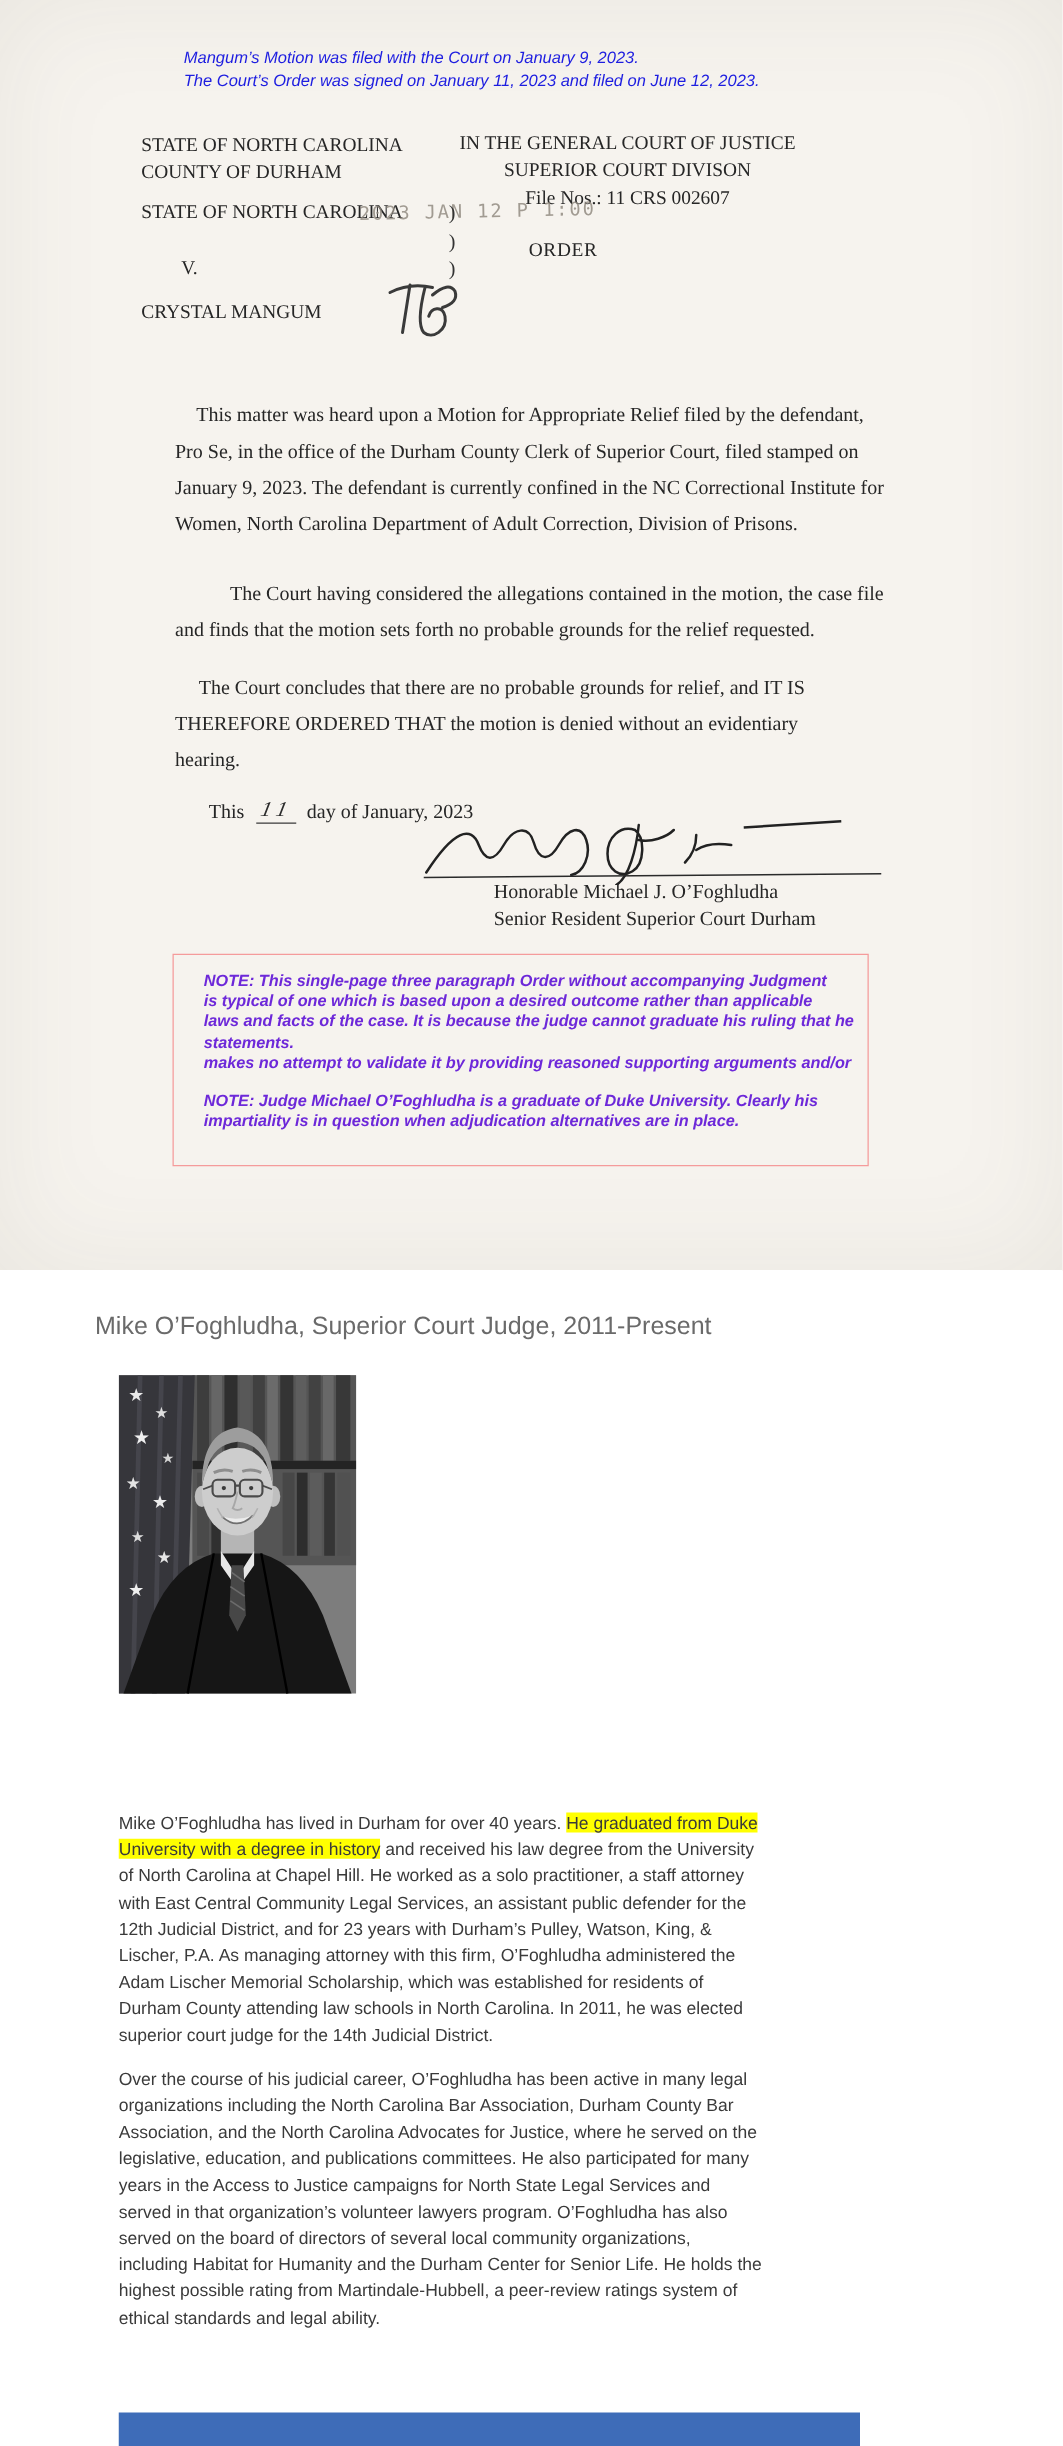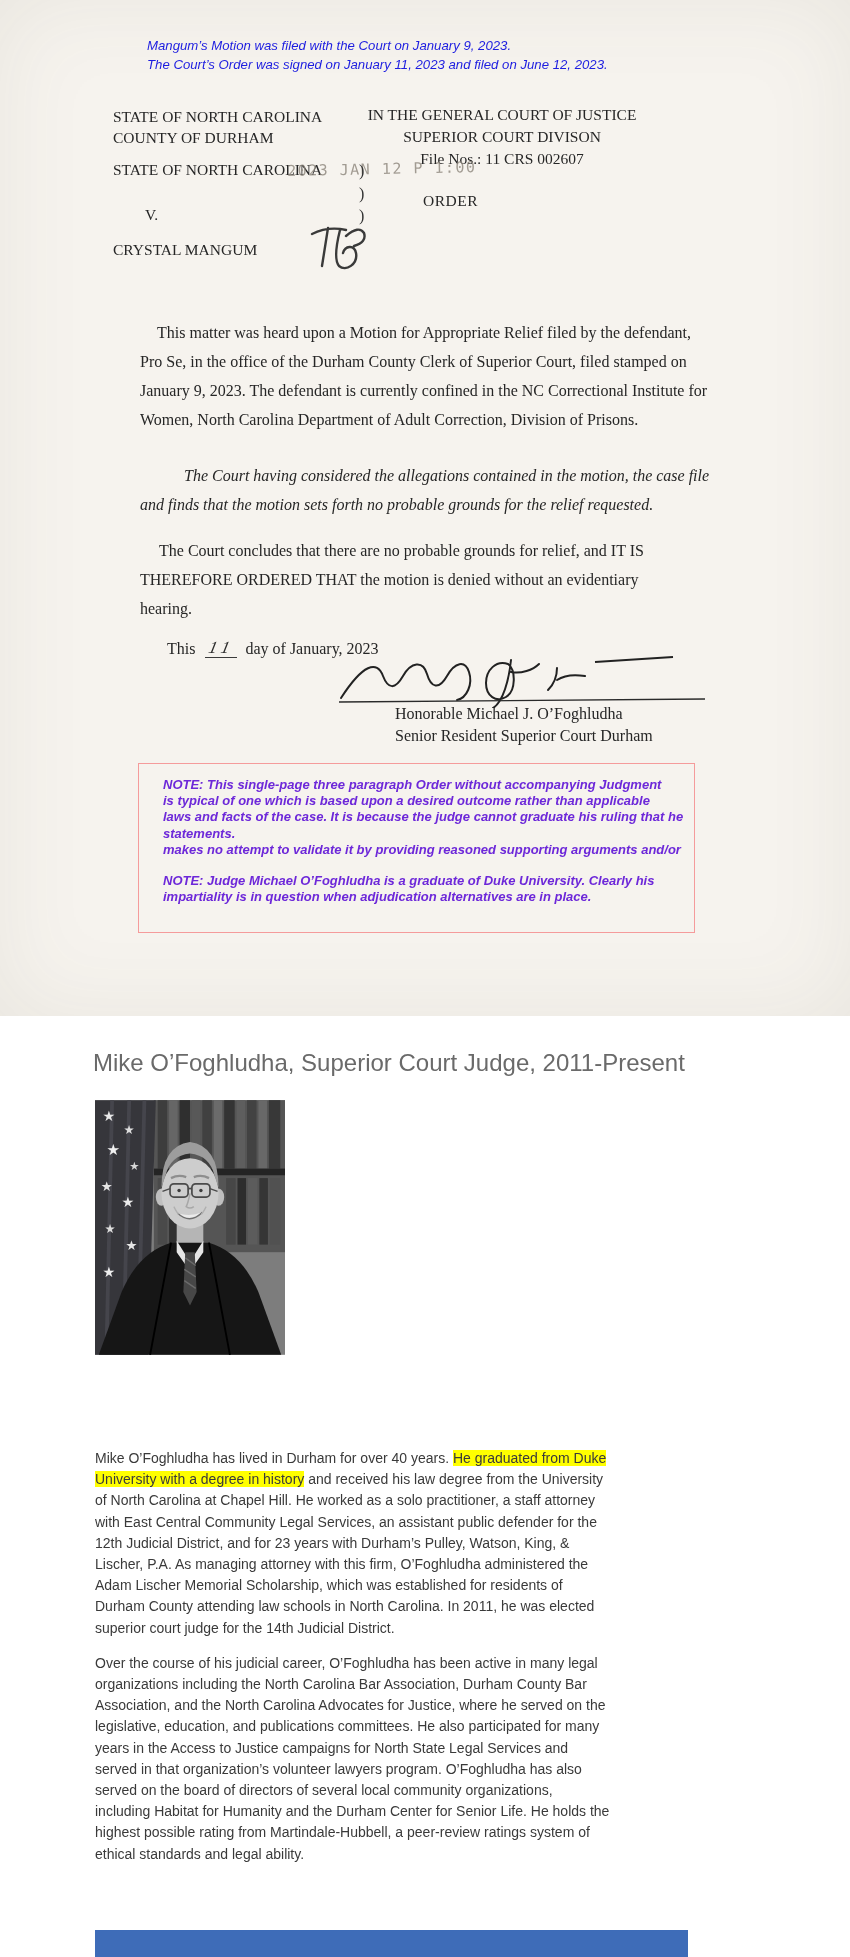--- a/index.html
+++ b/index.html
@@ -29,21 +29,21 @@
   .parens{left:359px;top:160px;font-size:16px;line-height:22.5px;color:#333;}
   .parens div{height:22.5px;}
   .versus{left:145px;top:206px;font-size:15.5px;}
   .order-title{left:423px;top:192px;font-size:15.5px;letter-spacing:.5px;}
   .defendant{left:113px;top:241px;font-size:15.5px;white-space:nowrap;}
   .scribble{left:306px;top:220px;}
 
   .body-par{left:108px;font-size:16px;line-height:29px;margin-left:32px;}
   .body-par div{white-space:nowrap;}
   .p1{top:318px;} .p1 div:first-child{padding-left:17px;}
-  .p2{top:461px;font-style:italic;} .p2 div:first-child{padding-left:44px;}
+  .p2{top:461px;} .p2 div:first-child{padding-left:44px;}
   .p3{top:536px;} .p3 div:first-child{padding-left:19px;}
 
   .date-line{left:167px;top:640px;font-size:16px;white-space:nowrap;}
   .day-box{
     display:inline-block;width:32px;text-align:center;
     border-bottom:1.5px solid #3a3a3a;margin:0 8px 0 10px;line-height:1;
   }
   .day-digits{
     display:inline-block;font-style:italic;font-size:17px;letter-spacing:5px;
     transform:skewX(-12deg);position:relative;top:-1px;color:#2c2c2c;
@@ -54,21 +54,21 @@
   .note-box{
     left:138px;top:763px;width:557px;height:170px;box-sizing:border-box;
     border:1.4px solid #f59b9b;padding:13px 10px 0 24px;
     color:#6d28d9;font-weight:bold;font-style:italic;font-size:13px;line-height:16.2px;
   }
   .note-box div{white-space:nowrap;}
   .note-gap{height:15px;}
 
   
   .bio-heading{
-    left:93px;top:1050px;font-size:24px;line-height:1.1;color:#6a6a6a;
+    left:76px;top:1050px;font-size:20px;line-height:1.1;color:#6a6a6a;
     font-weight:400;white-space:nowrap;
   }
   .photo{left:95px;top:1095px;width:190px;height:265px;}
   .bio-text{left:95px;top:1448px;width:516px;font-size:14px;line-height:21.2px;color:#3a3a3a;}
   .bio-text p{margin:0;}
   .bio-text p + p{margin-top:14px;}
   .hl{background:#ffff00;}
   .blue-bar{left:95px;top:1930px;width:593px;height:27px;background:#3e6cb8;}
 </style>
 </head>

